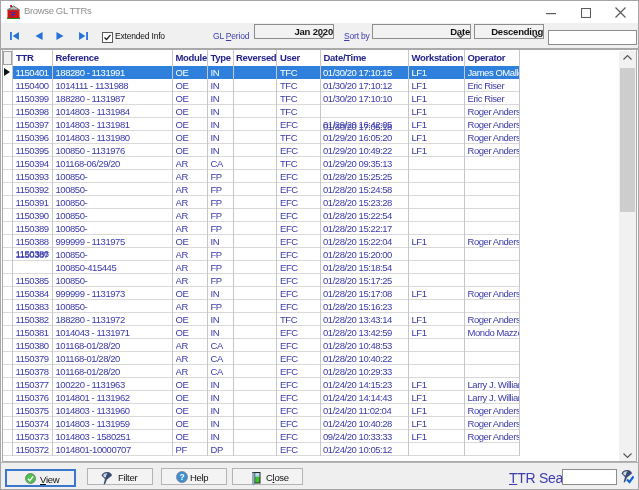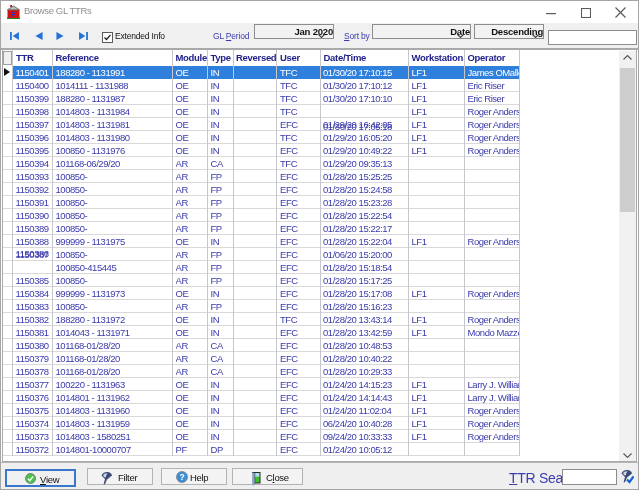--- a/index.html
+++ b/index.html
@@ -250,21 +250,21 @@
 <div class="c " style="left:210.5px;top:235px;width:21px">IN</div>
 <div class="c " style="left:280px;top:235px;width:37px">EFC</div>
 <div class="c " style="left:323px;top:235px;width:84px">01/28/20 15:22:04</div>
 <div class="c " style="left:411.5px;top:235px;width:51px">LF1</div>
 <div class="c " style="left:467.5px;top:235px;width:51.5px">Roger Anderson</div>
 <div class="c " style="left:15.5px;top:248px;width:35px">1150387</div>
 <div class="c " style="left:55.5px;top:248px;width:115px">100850-</div>
 <div class="c " style="left:175.5px;top:248px;width:30px">AR</div>
 <div class="c " style="left:210.5px;top:248px;width:21px">FP</div>
 <div class="c " style="left:280px;top:248px;width:37px">EFC</div>
-<div class="c " style="left:323px;top:248px;width:84px">01/06/20 15:20:00</div>
+<div class="c " style="left:323px;top:248px;width:84px">01/28/20 15:20:00</div>
 <div class="c " style="left:15.5px;top:247px;width:35px">1150386</div>
 <div class="c " style="left:55.5px;top:261px;width:115px">100850-415445</div>
 <div class="c " style="left:175.5px;top:261px;width:30px">AR</div>
 <div class="c " style="left:210.5px;top:261px;width:21px">FP</div>
 <div class="c " style="left:280px;top:261px;width:37px">EFC</div>
 <div class="c " style="left:323px;top:261px;width:84px">01/28/20 15:18:54</div>
 <div class="c " style="left:15.5px;top:274px;width:35px">1150385</div>
 <div class="c " style="left:55.5px;top:274px;width:115px">100850-</div>
 <div class="c " style="left:175.5px;top:274px;width:30px">AR</div>
 <div class="c " style="left:210.5px;top:274px;width:21px">FP</div>
@@ -340,21 +340,21 @@
 <div class="c " style="left:210.5px;top:404px;width:21px">IN</div>
 <div class="c " style="left:280px;top:404px;width:37px">EFC</div>
 <div class="c " style="left:323px;top:404px;width:84px">01/24/20 11:02:04</div>
 <div class="c " style="left:411.5px;top:404px;width:51px">LF1</div>
 <div class="c " style="left:467.5px;top:404px;width:51.5px">Roger Anderson</div>
 <div class="c " style="left:15.5px;top:417px;width:35px">1150374</div>
 <div class="c " style="left:55.5px;top:417px;width:115px">1014803 - 1131959</div>
 <div class="c " style="left:175.5px;top:417px;width:30px">OE</div>
 <div class="c " style="left:210.5px;top:417px;width:21px">IN</div>
 <div class="c " style="left:280px;top:417px;width:37px">EFC</div>
-<div class="c " style="left:323px;top:417px;width:84px">06/24/20 10:40:28</div>
+<div class="c " style="left:323px;top:417px;width:84px">01/24/20 10:40:28</div>
 <div class="c " style="left:411.5px;top:417px;width:51px">LF1</div>
 <div class="c " style="left:467.5px;top:417px;width:51.5px">Roger Anderson</div>
 <div class="c " style="left:15.5px;top:430px;width:35px">1150373</div>
 <div class="c " style="left:55.5px;top:430px;width:115px">1014803 - 1580251</div>
 <div class="c " style="left:175.5px;top:430px;width:30px">OE</div>
 <div class="c " style="left:210.5px;top:430px;width:21px">IN</div>
 <div class="c " style="left:280px;top:430px;width:37px">EFC</div>
 <div class="c " style="left:323px;top:430px;width:84px">09/24/20 10:33:33</div>
 <div class="c " style="left:411.5px;top:430px;width:51px">LF1</div>
 <div class="c " style="left:467.5px;top:430px;width:51.5px">Roger Anderson</div>

